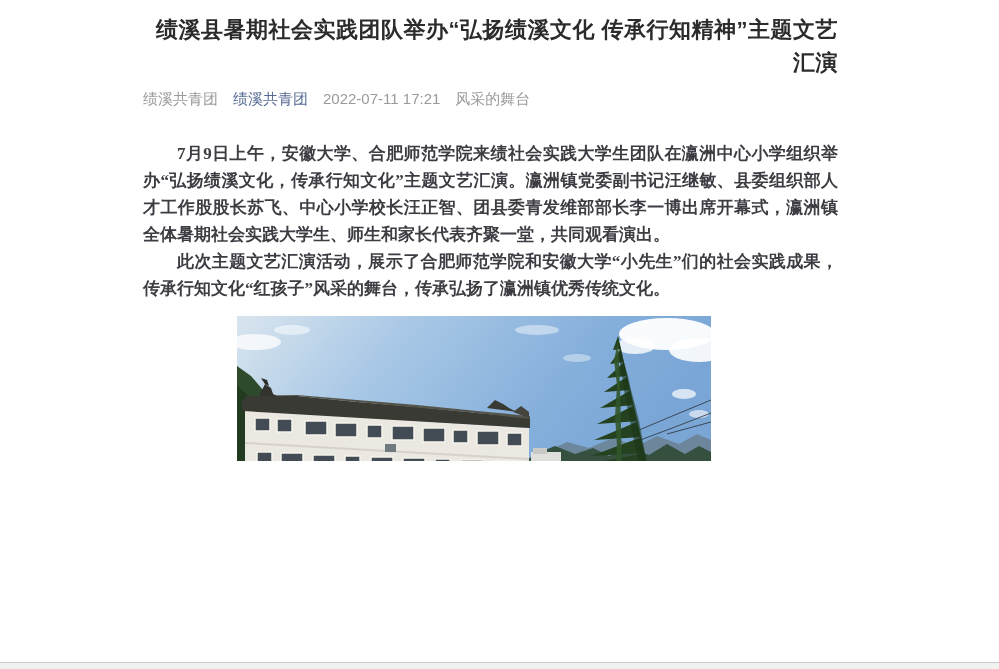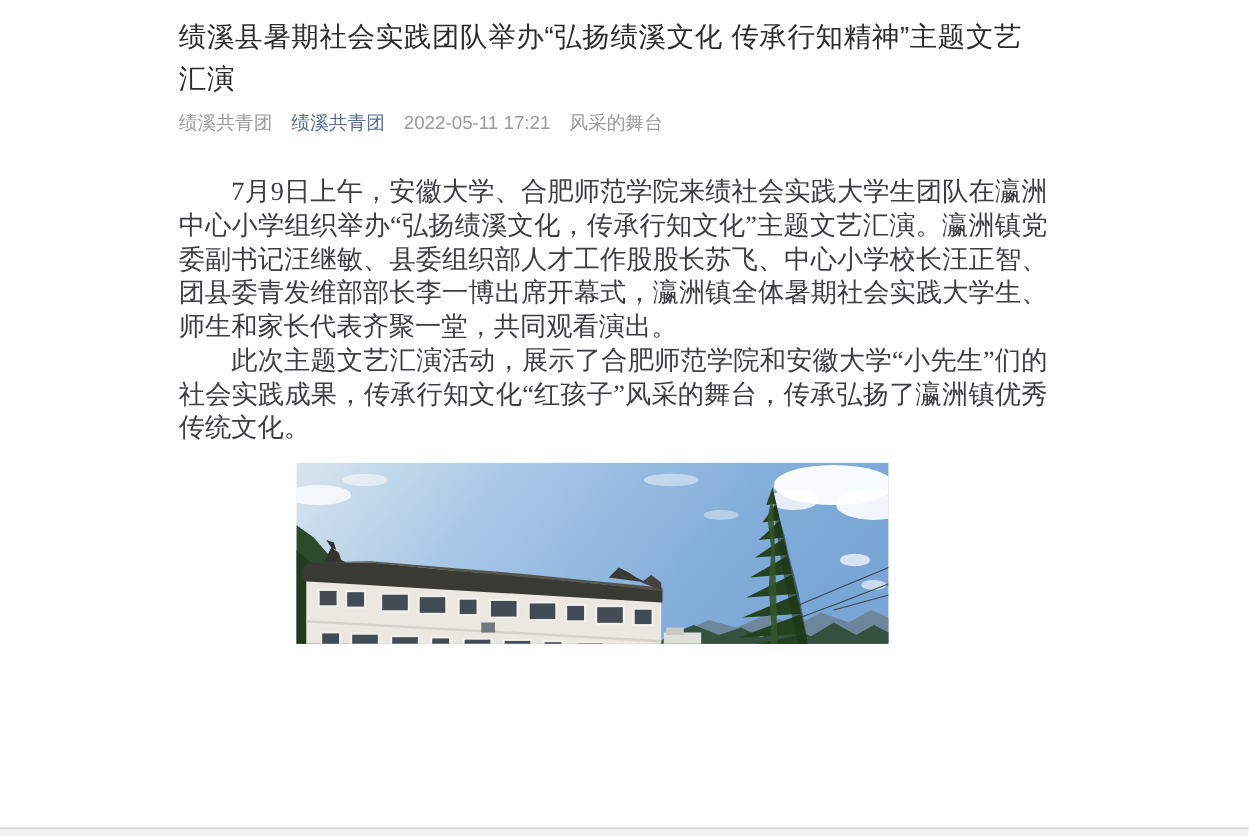--- a/index.html
+++ b/index.html
@@ -16,44 +16,46 @@
   }
   .article {
     position: absolute;
     left: 143px; top: 0;
     width: 695px;
   }
   .title {
     margin-top: 13px;
     font-size: 22px;
     line-height: 33px;
-    font-weight: normal;
+    font-weight: bold;
     color: #2b2b2b;
     letter-spacing: 0.5px;
+    text-align: right;
   }
   .meta {
     margin-top: 9px;
     font-size: 15px;
     line-height: 21px;
     color: #9a9a9a;
     display: flex;
     align-items: center;
   }
   .meta .gap { margin-right: 15px; }
   .meta .account-link {
     color: #576b95;
     cursor: pointer;
   }
   .body-text {
     margin-top: 31px;
     font-family: "Liberation Serif", "DejaVu Serif", serif;
-    font-size: 21px;
+    font-size: 17px;
     line-height: 27px;
     color: #3c3c43;
     text-align: justify;
+    font-weight: bold;
   }
   .body-text p {
     text-indent: 2em;
     margin: 0;
   }
   .photo-figure {
     margin-top: 14px;
     margin-left: 94px;
     width: 474px;
     height: 145px;
@@ -73,21 +75,21 @@
 <body>
 
 <div class="page">
   <div class="article">
 
     <h1 class="title">绩溪县暑期社会实践团队举办“弘扬绩溪文化 传承行知精神”主题文艺汇演</h1>
 
     <div class="meta">
       <span class="gap">绩溪共青团</span>
       <span class="gap account-link">绩溪共青团</span>
-      <span class="gap">2022-05-11 17:21</span>
+      <span class="gap">2022-07-11 17:21</span>
       <span>风采的舞台</span>
     </div>
 
     <div class="body-text">
       <p>7月9日上午，安徽大学、合肥师范学院来绩社会实践大学生团队在瀛洲中心小学组织举办“弘扬绩溪文化，传承行知文化”主题文艺汇演。瀛洲镇党委副书记汪继敏、县委组织部人才工作股股长苏飞、中心小学校长汪正智、团县委青发维部部长李一博出席开幕式，瀛洲镇全体暑期社会实践大学生、师生和家长代表齐聚一堂，共同观看演出。</p>
       <p>此次主题文艺汇演活动，展示了合肥师范学院和安徽大学“小先生”们的社会实践成果，传承行知文化“红孩子”风采的舞台，传承弘扬了瀛洲镇优秀传统文化。</p>
     </div>
 
     <figure class="photo-figure" title="白色教学楼、青山、雪松与蓝天（瀛洲中心小学）">
       <svg width="474" height="148" viewBox="0 0 474 148" xmlns="http://www.w3.org/2000/svg">

